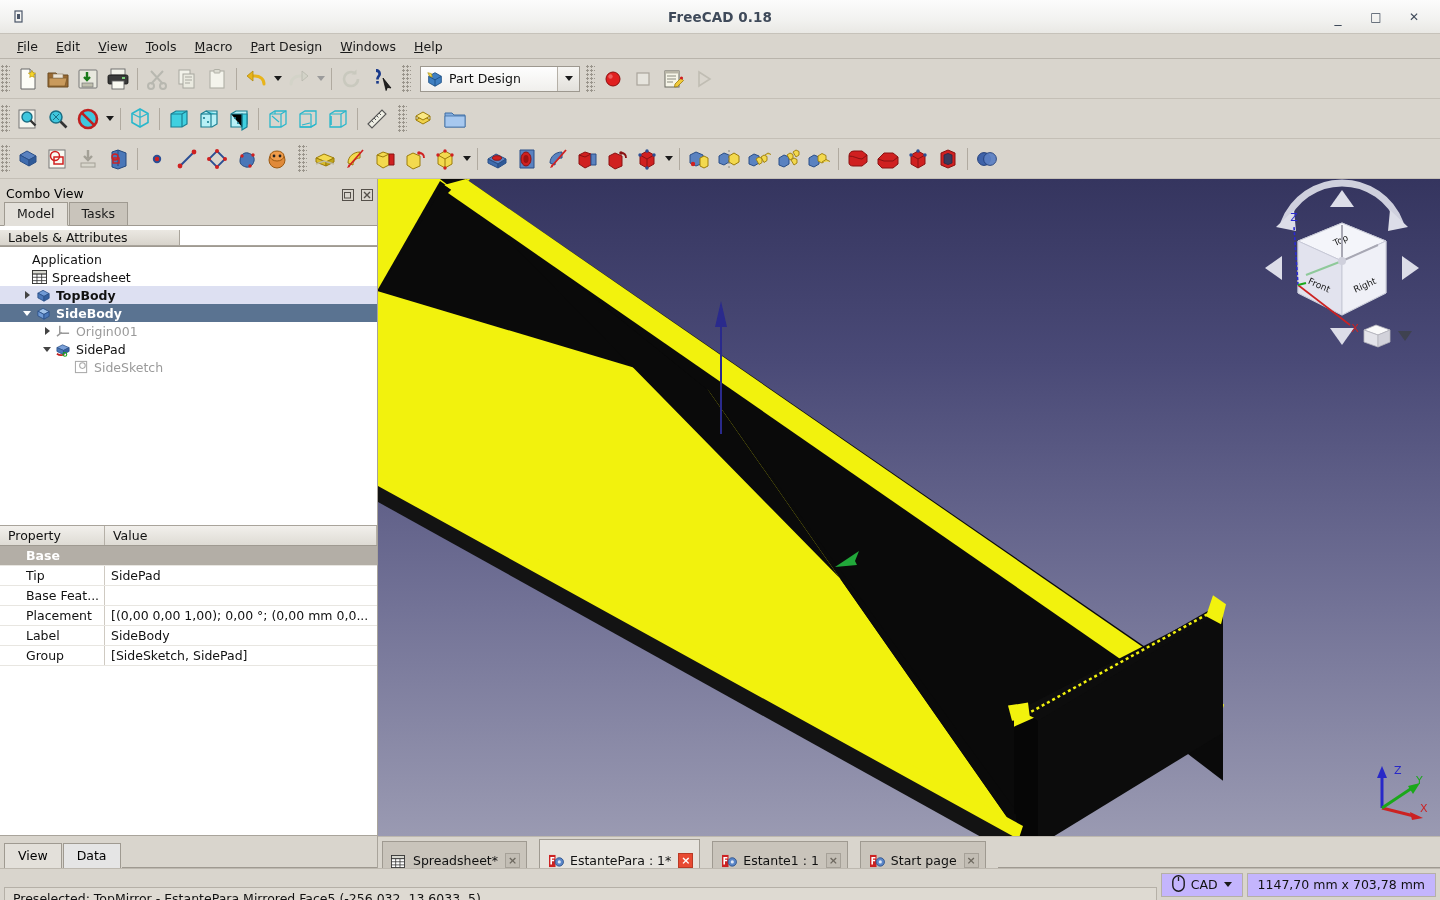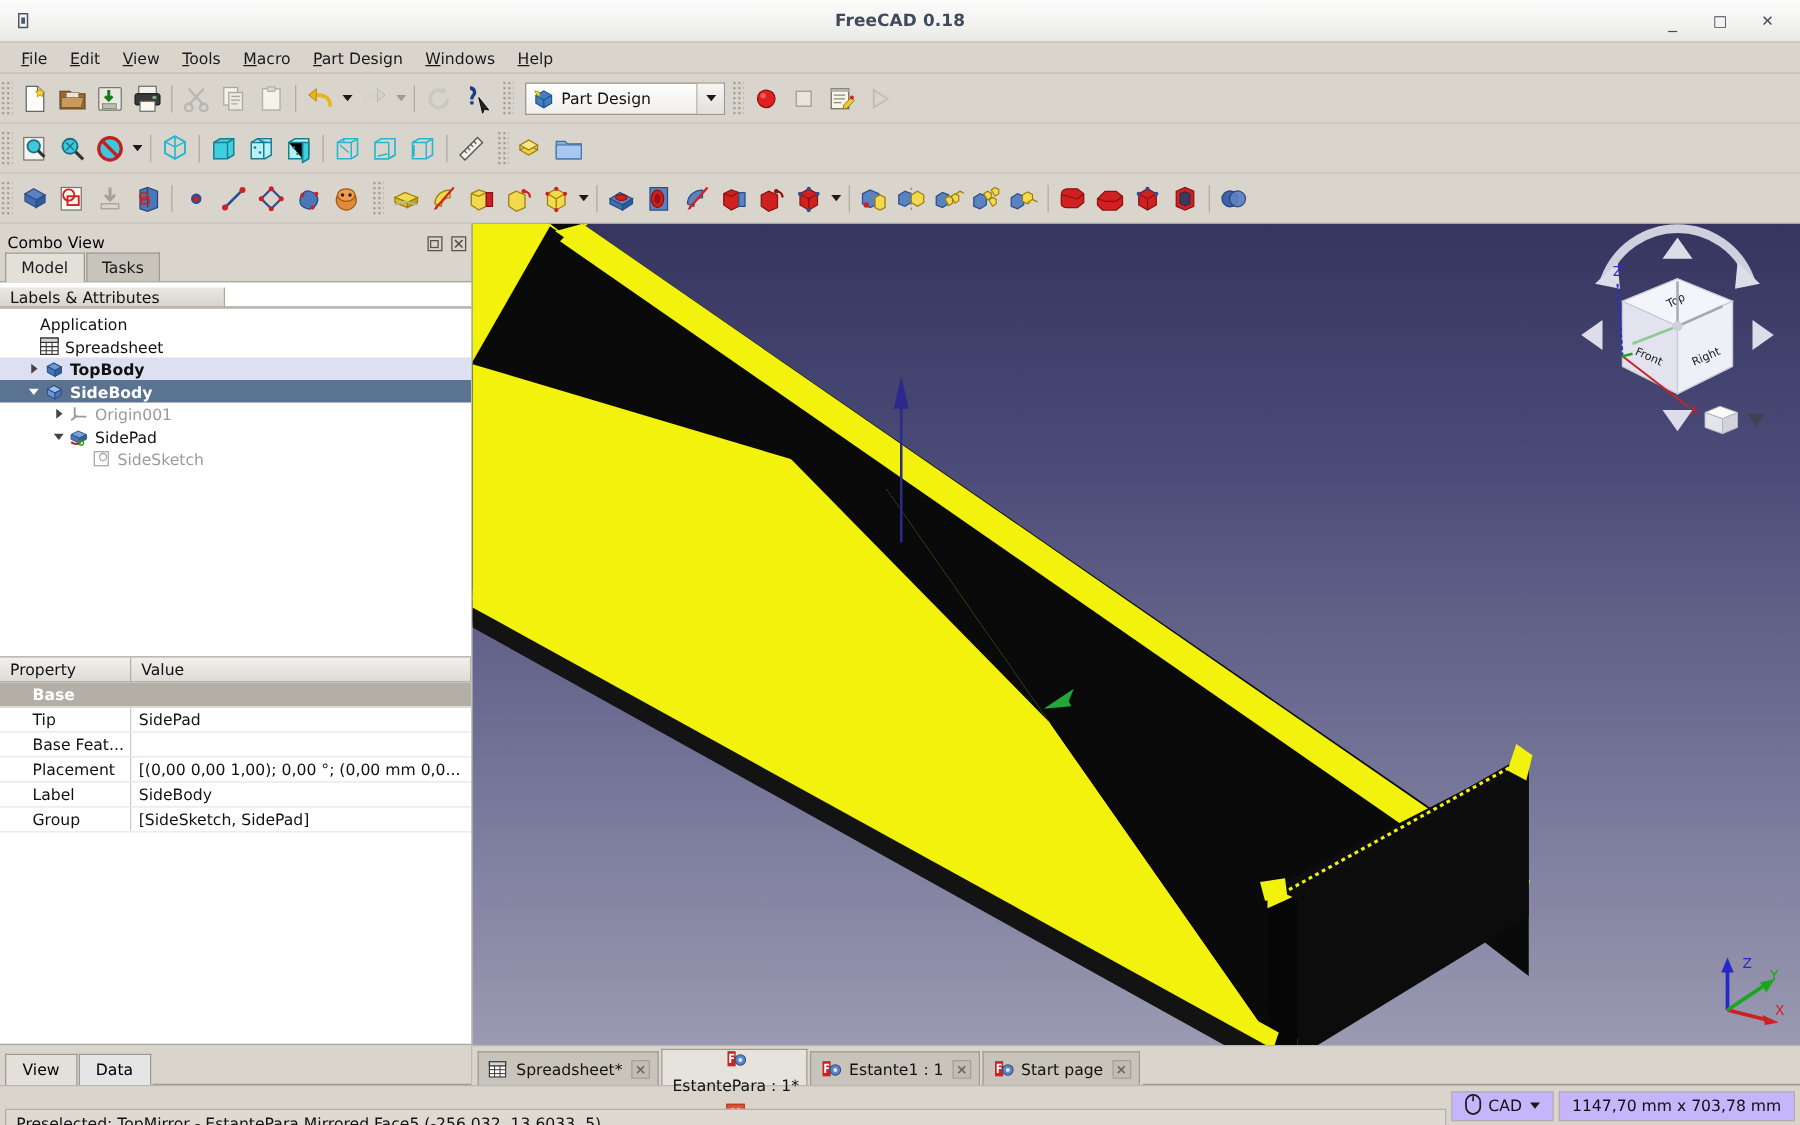--- a/index.html
+++ b/index.html
@@ -252,26 +252,26 @@
   .viewport {
     flex: 1; position: relative; overflow: hidden;
     background: linear-gradient(to bottom, #35355f 0%, #4a4a77 28%, #6f6f94 62%, #9a9ab2 100%);
   }
   .doctabs {
     height: 32px; flex: none; display: flex; align-items: flex-end;
     background: #d9d5cd; padding-left: 4px;
     border-top: 1px solid #bdb8af;
   }
   .dtab {
-    height: 27px; display: flex; align-items: center;
+    height: 27px; display: flex; align-items: flex-end;
     padding: 0 6px 0 8px; font-size: 12.5px; color: #111;
     border: 1px solid #9f9a91; border-bottom: none;
-    background: #c9c4bb; margin-right: 2px; cursor: default; gap: 7px;
-  }
-  .dtab.active { background: #e6e3dd; height: 29px; flex-direction: column; }
+    background: #c9c4bb; margin-right: 12px; cursor: default; gap: 7px;
+  }
+  .dtab.active { background: #e6e3dd; height: 29px; }
   .dtab .dt-icon { width: 15px; display: flex; align-items: center; }
   .dtab .dt-close {
     width: 15px; height: 15px; display: flex; align-items: center;
     justify-content: center; font-size: 11px; font-weight: bold;
     background: #c2bdb4; border: 1px solid #a6a198; color: #6d685f;
     line-height: 1;
   }
   .dtab.active .dt-close { background: #e84a32; color: #fff; border-color: #b93a25; }
   .dt-rest { flex: 1; border-bottom: 1px solid #9f9a91; height: 1px; }
 

